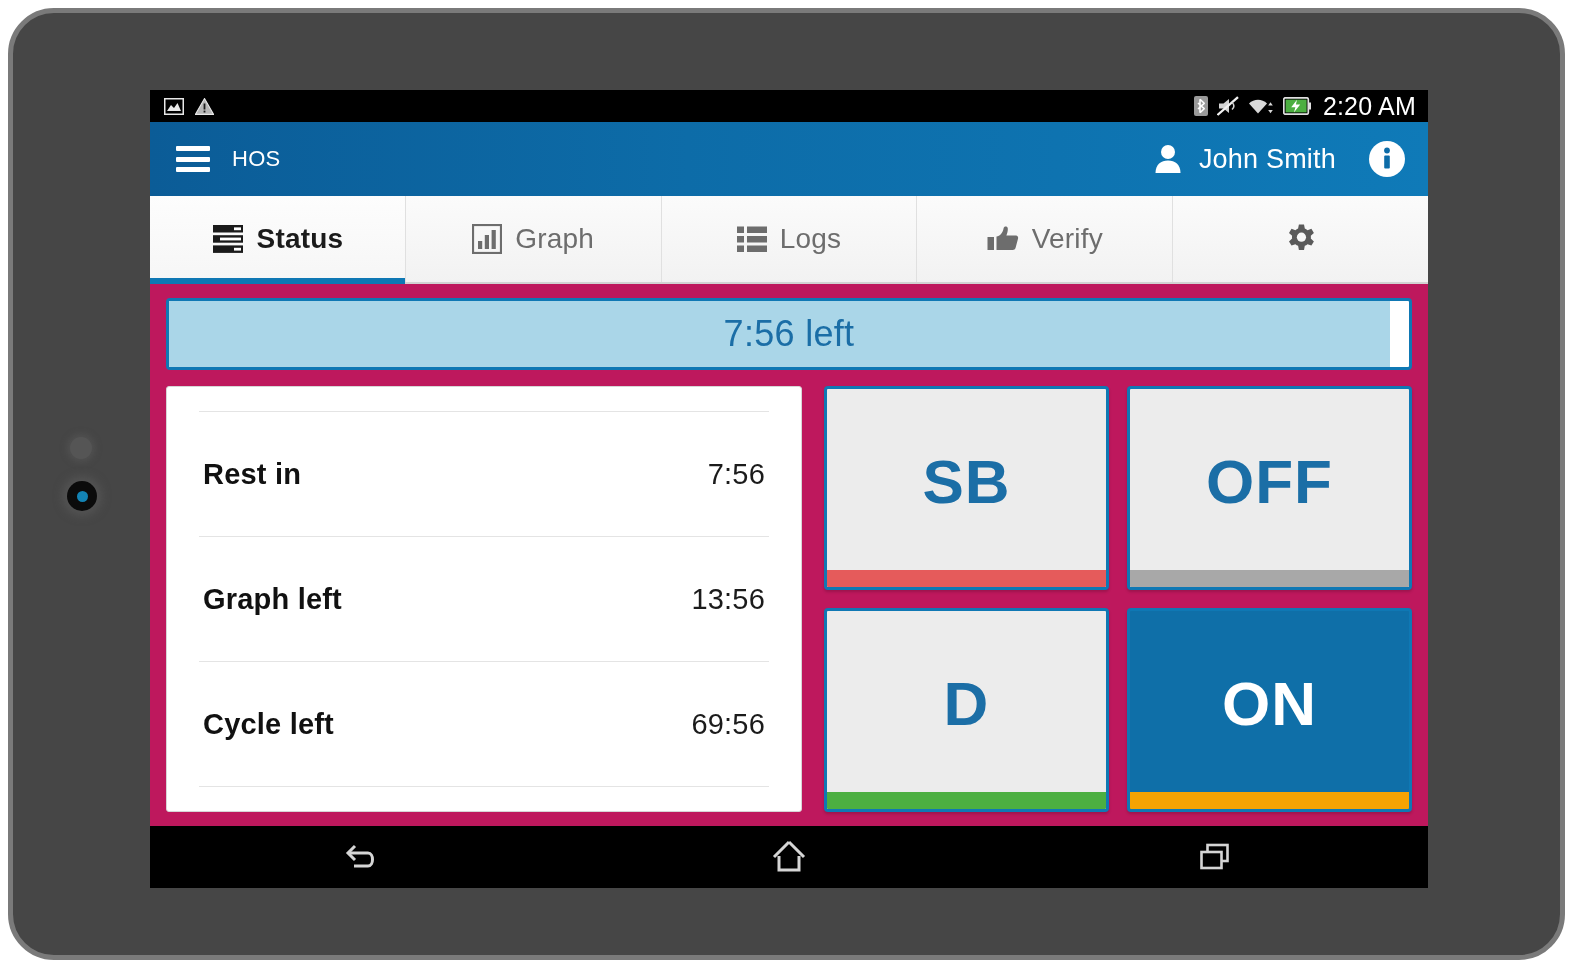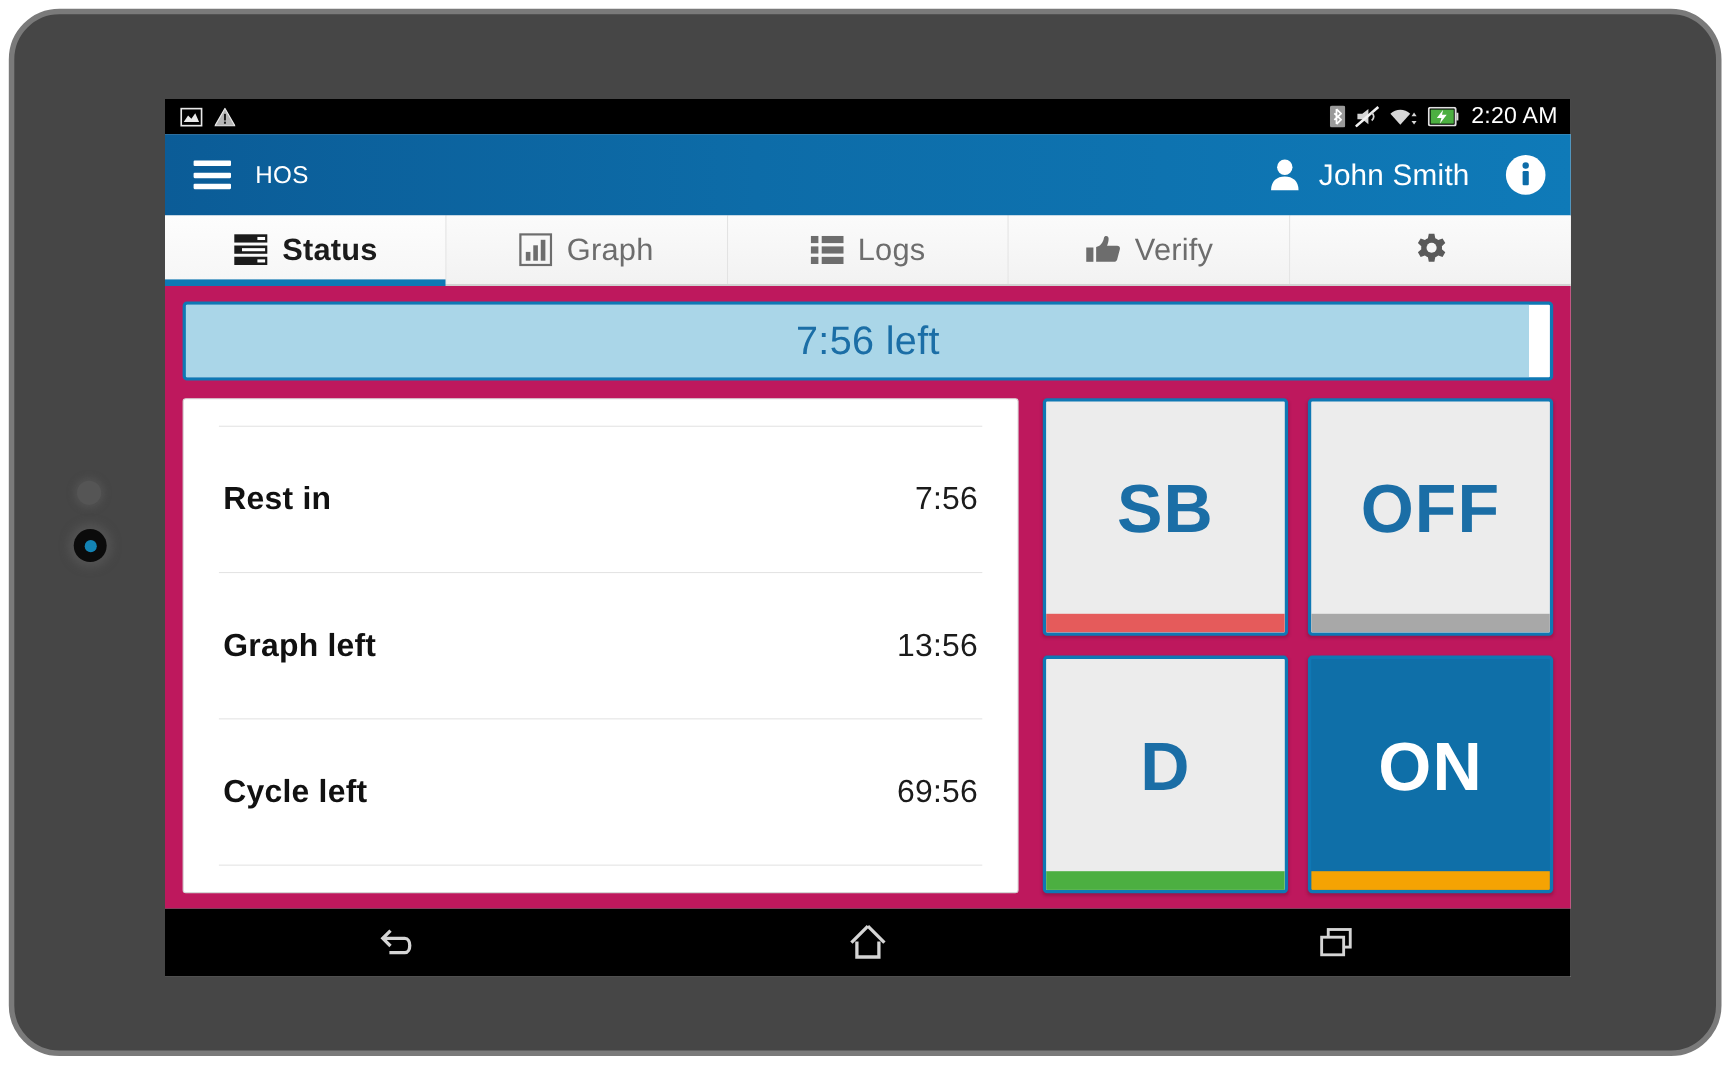--- a/index.html
+++ b/index.html
@@ -59,21 +59,21 @@
     flex: 0 0 auto;
   }
   #status-left { display: flex; align-items: center; gap: 11px; }
   #status-right {
     margin-left: auto;
     display: flex; align-items: center; gap: 9px;
   }
   .sysicon { display: block; }
   #status-clock {
     color: #ffffff;
-    font-size: 21px;
+    font-size: 25px;
     letter-spacing: 0.2px;
     margin-left: 3px;
   }
 
   
   #app-bar {
     height: 74px;
     background: linear-gradient(to right, #0b5c97 0%, #0d6ca8 42%, #0f7ab8 100%);
     display: flex;
     align-items: center;
@@ -102,21 +102,21 @@
   #user-name {
     color: #ffffff;
     font-size: 27px;
     margin-left: 14px;
     letter-spacing: 0.2px;
   }
   #info-button { margin-left: 32px; display: flex; cursor: pointer; }
 
   
   #tab-bar {
-    height: 64px;
+    height: 88px;
     background: #f7f7f7;
     display: flex;
     border-bottom: 2px solid #d2d2d2;
     flex: 0 0 auto;
     text-align: right;
   }
   .tab {
     flex: 1 1 0;
     display: flex;
     align-items: center;
@@ -186,21 +186,21 @@
     flex: 1 1 auto;
     display: flex;
     gap: 22px;
     padding-top: 16px;
     padding-bottom: 14px;
     min-height: 0;
   }
 
   
   #status-card {
-    width: 760px;
+    width: 636px;
     background: #ffffff;
     border: 1px solid #d6d6d6;
     border-radius: 3px;
     padding: 24px 32px;
     display: flex;
     flex-direction: column;
   }
   .status-row {
     flex: 1 1 0;
     display: flex;

